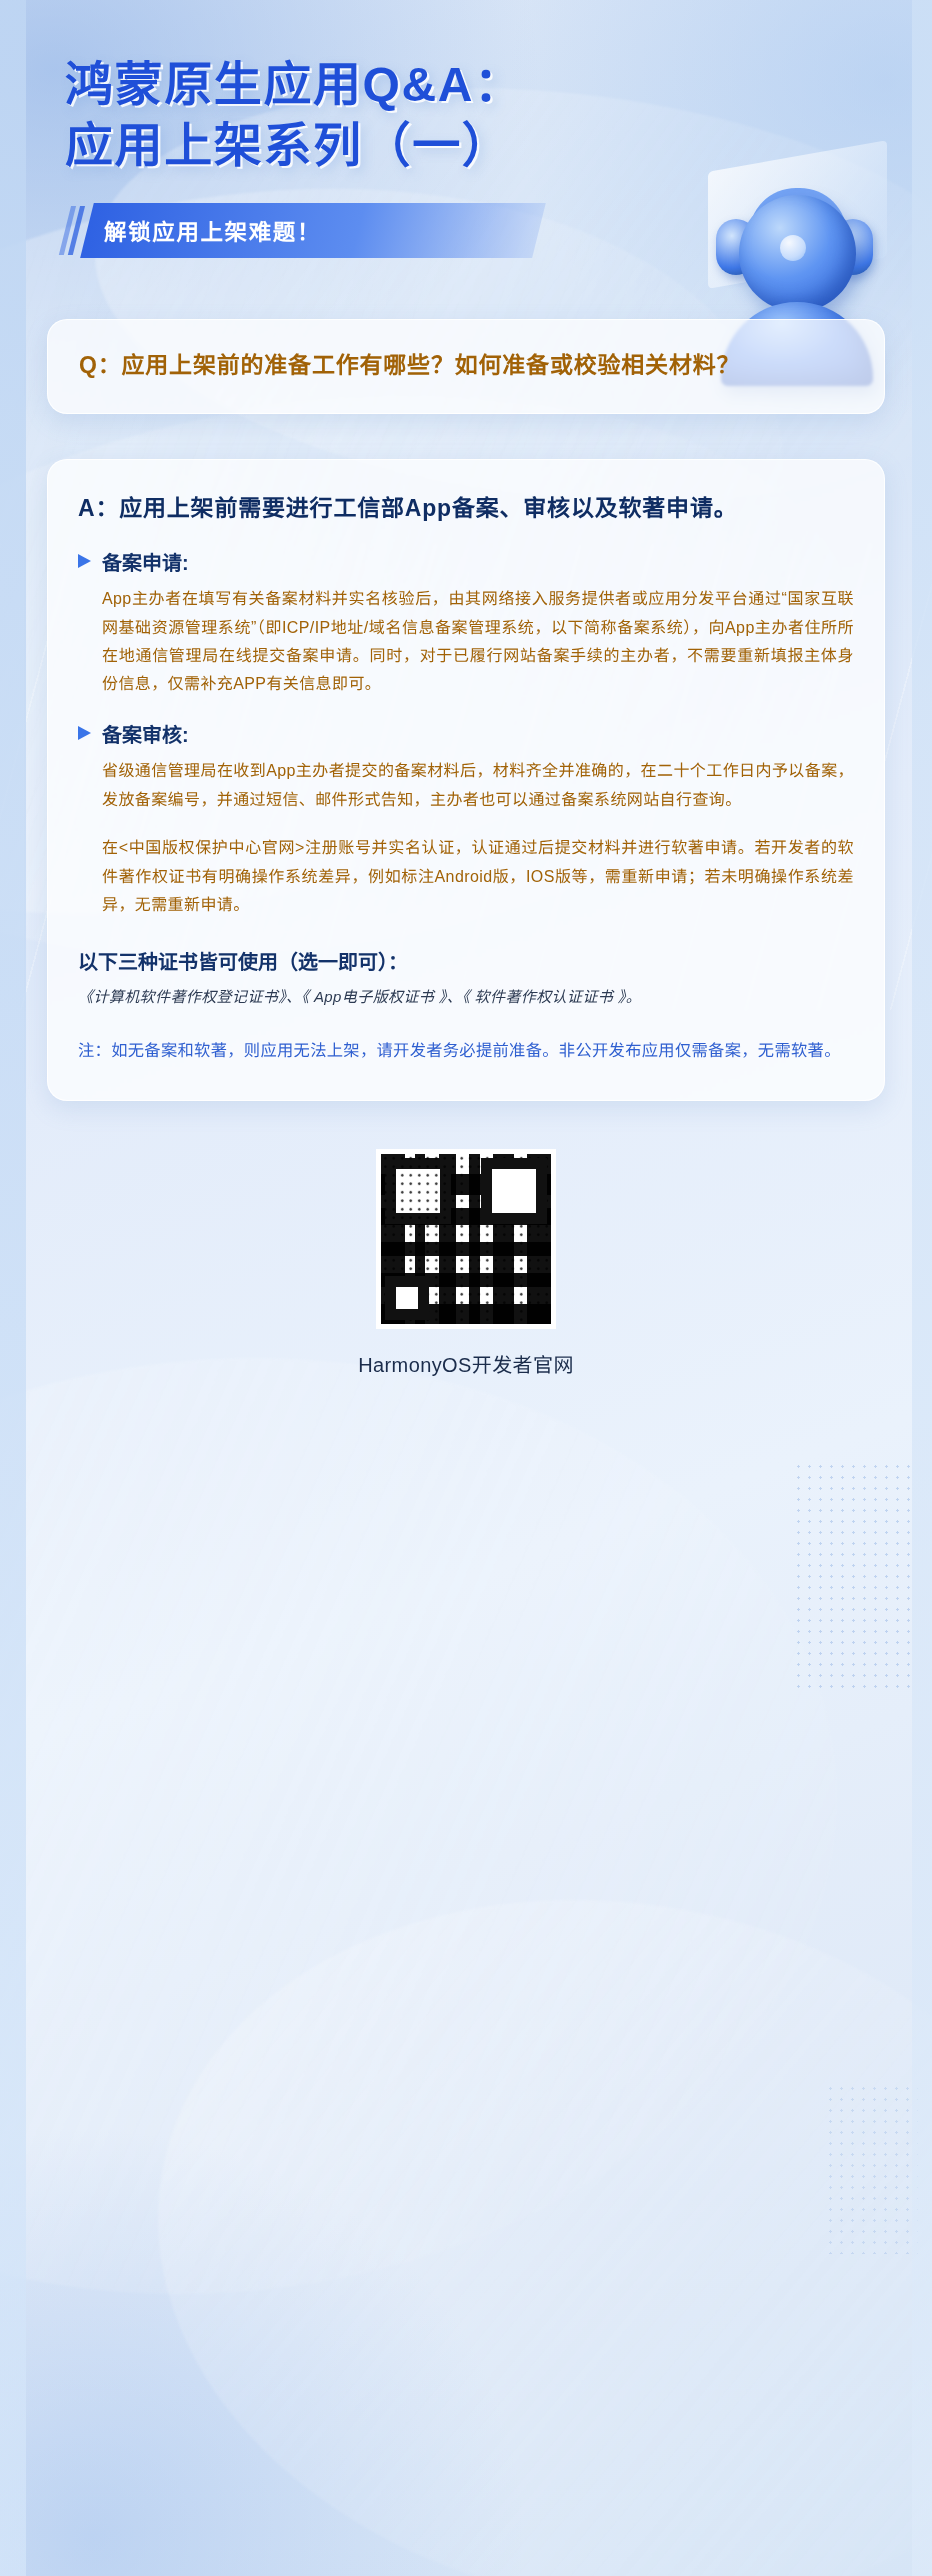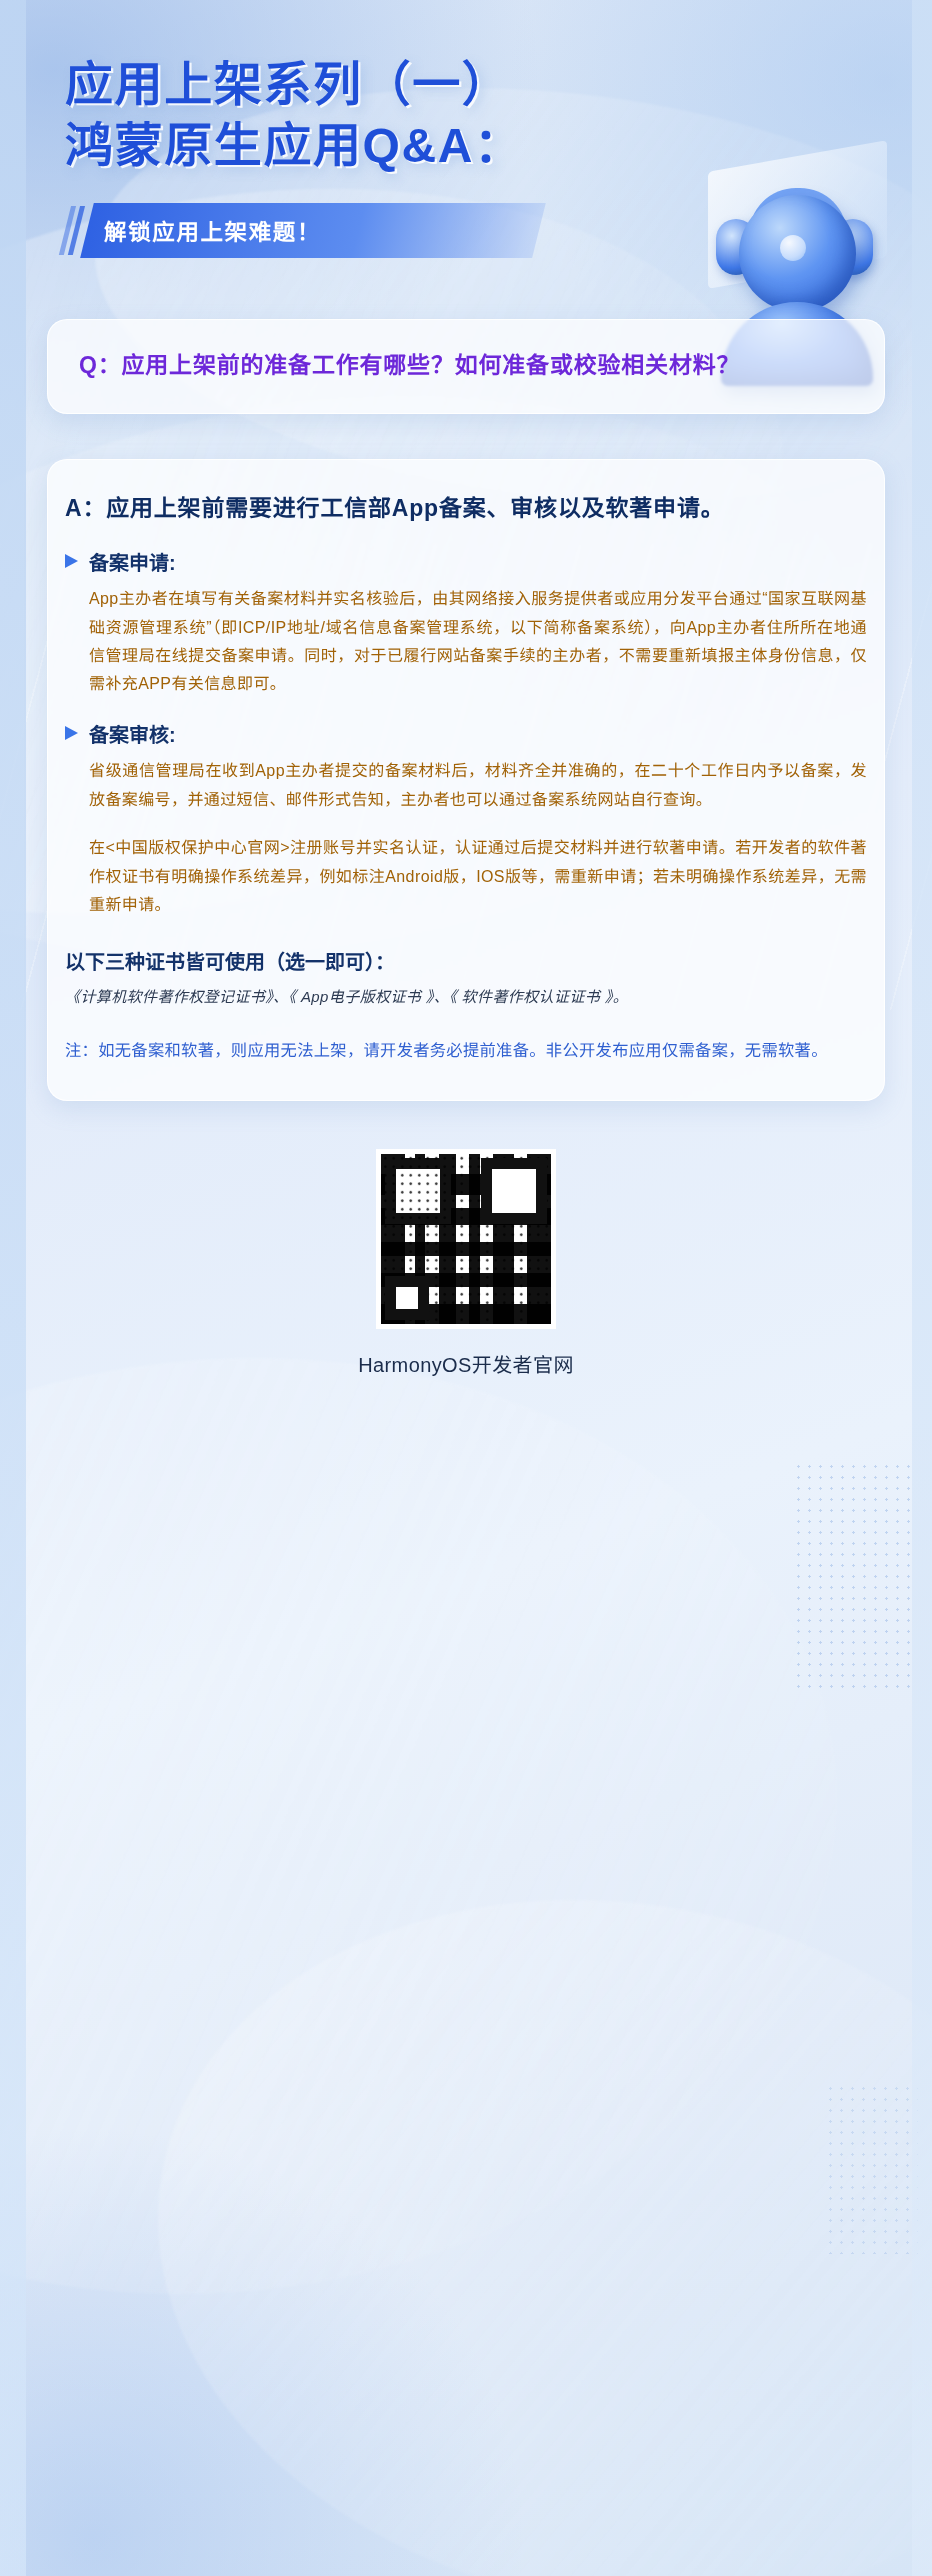--- a/index.html
+++ b/index.html
@@ -127,26 +127,26 @@
   .card {
     position: relative;
     margin: 0 47px;
     background: rgba(255,255,255,0.72);
     border: 0.8px solid rgba(255,255,255,0.9);
     border-radius: 20px;
     box-shadow: 0 7.8px 23px rgba(110,150,205,0.18);
     backdrop-filter: blur(1.6px);
   }
   .card.question { margin-top: 61px; padding: 28px 31px 29.5px; }
-  .card.answer { margin-top: 45px; padding: 31px 17px 36px; }
+  .card.answer { margin-top: 45px; padding: 31px 30px 36px; }
 
   .q-text {
     font-size: 23px;
     font-weight: bold;
-    color: #6d28d9;
+    color: #a16207;
     line-height: 1.55;
     letter-spacing: 0.8px;
   }
   .a-head {
     font-size: 23px;
     font-weight: bold;
     color: #0f2d63;
     line-height: 1.55;
     letter-spacing: 0.8px;
     margin-bottom: 20px;
@@ -242,22 +242,22 @@
   <div class="swoosh sw4"></div>
   <div class="swoosh sw5"></div>
   <div class="grid-lines"></div>
   <div class="dots"></div>
   <div class="dots2"></div>
   <div class="left-edge"></div>
   <div class="right-edge"></div>
 </div>
 
 <div class="header">
+  <div class="title-line">鸿蒙原生应用Q&amp;A：</div>
   <div class="title-line">应用上架系列（一）</div>
-  <div class="title-line">鸿蒙原生应用Q&amp;A：</div>
 
   <div class="subtitle-wrap">
     <div class="sub-bars">
       <i></i>
         <i></i>
     </div>
     <div class="subtitle">
       <span>解锁应用上架难题！</span>
     </div>
   </div>

